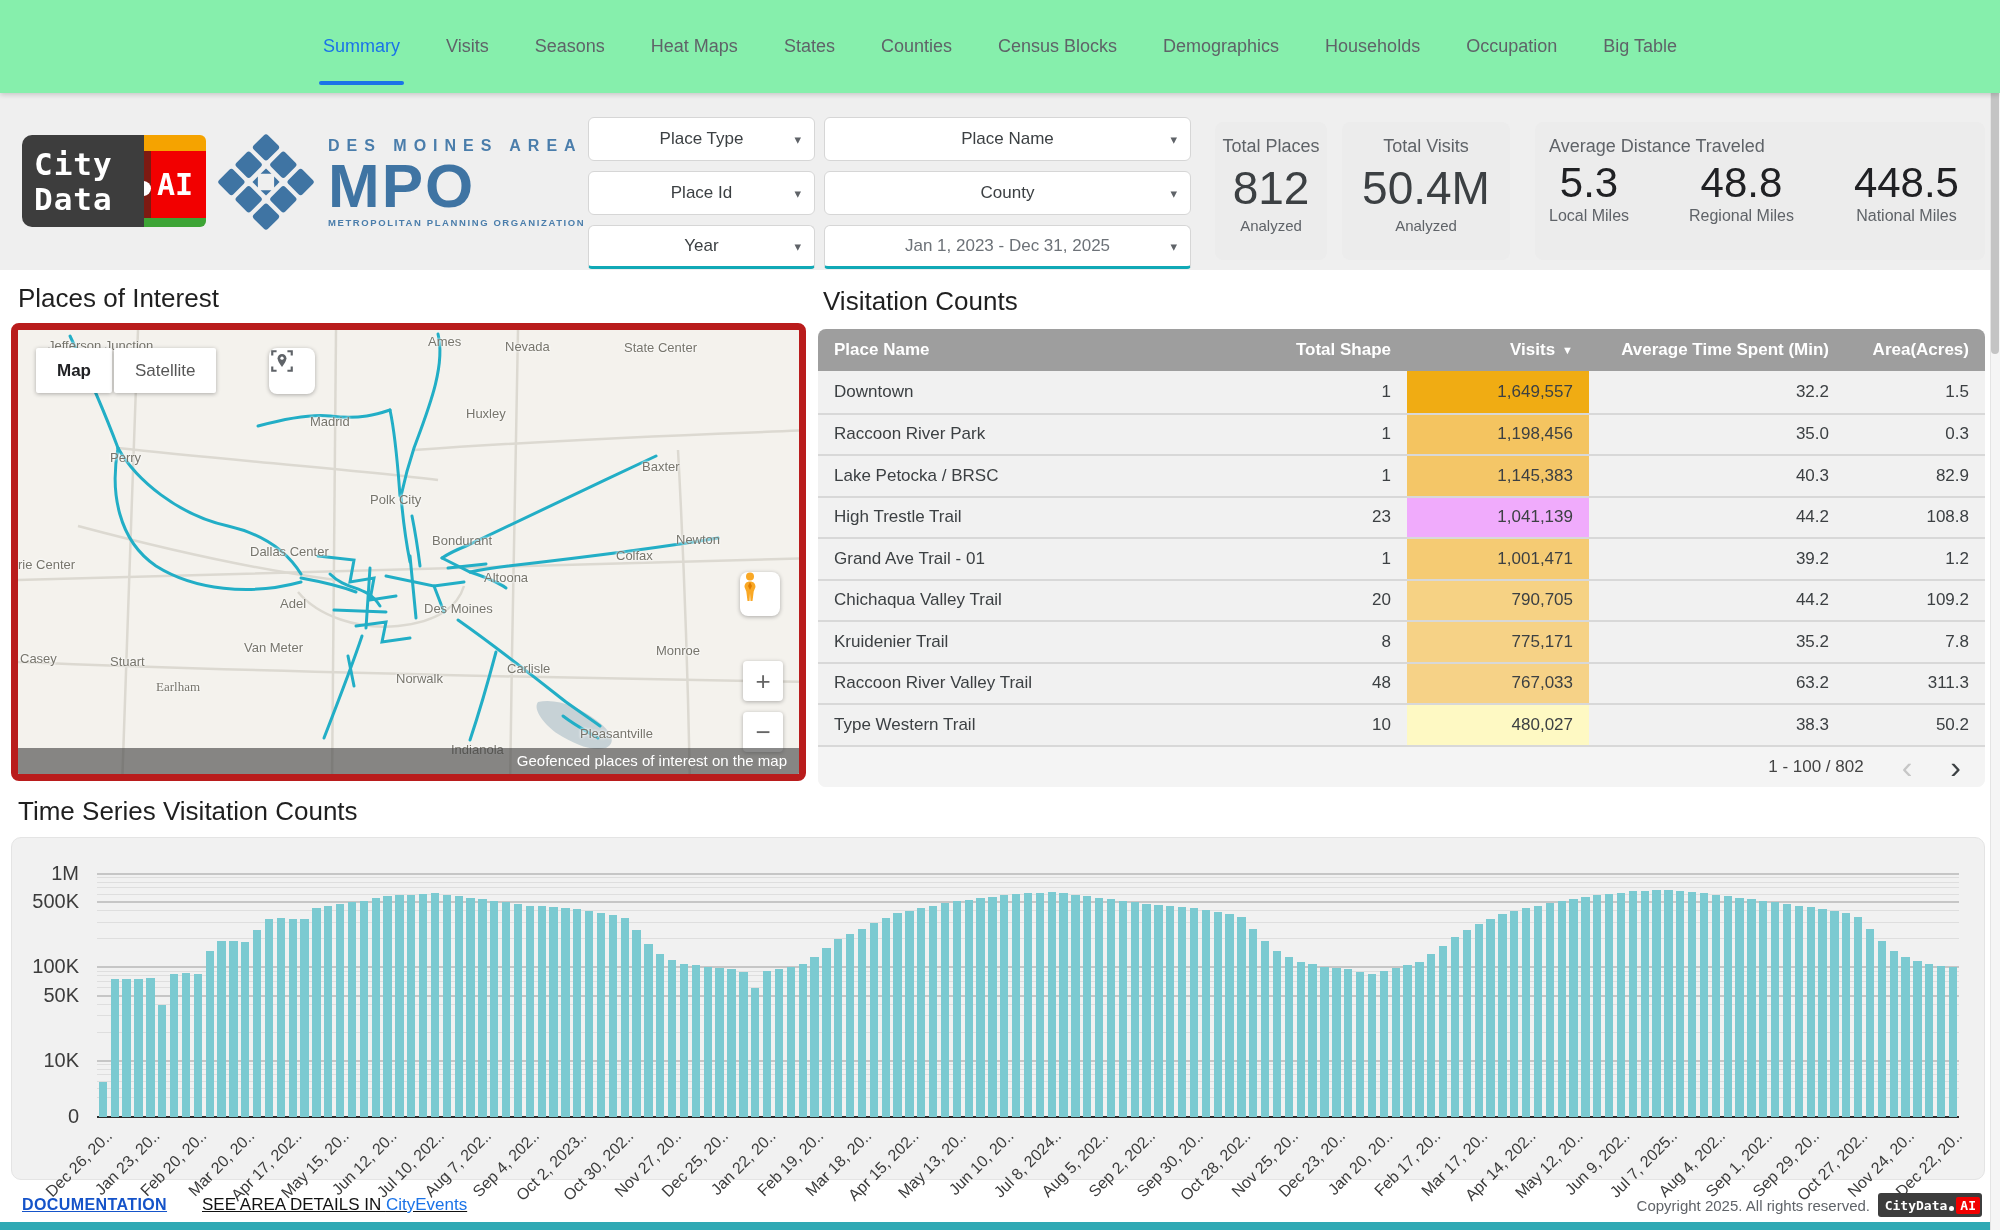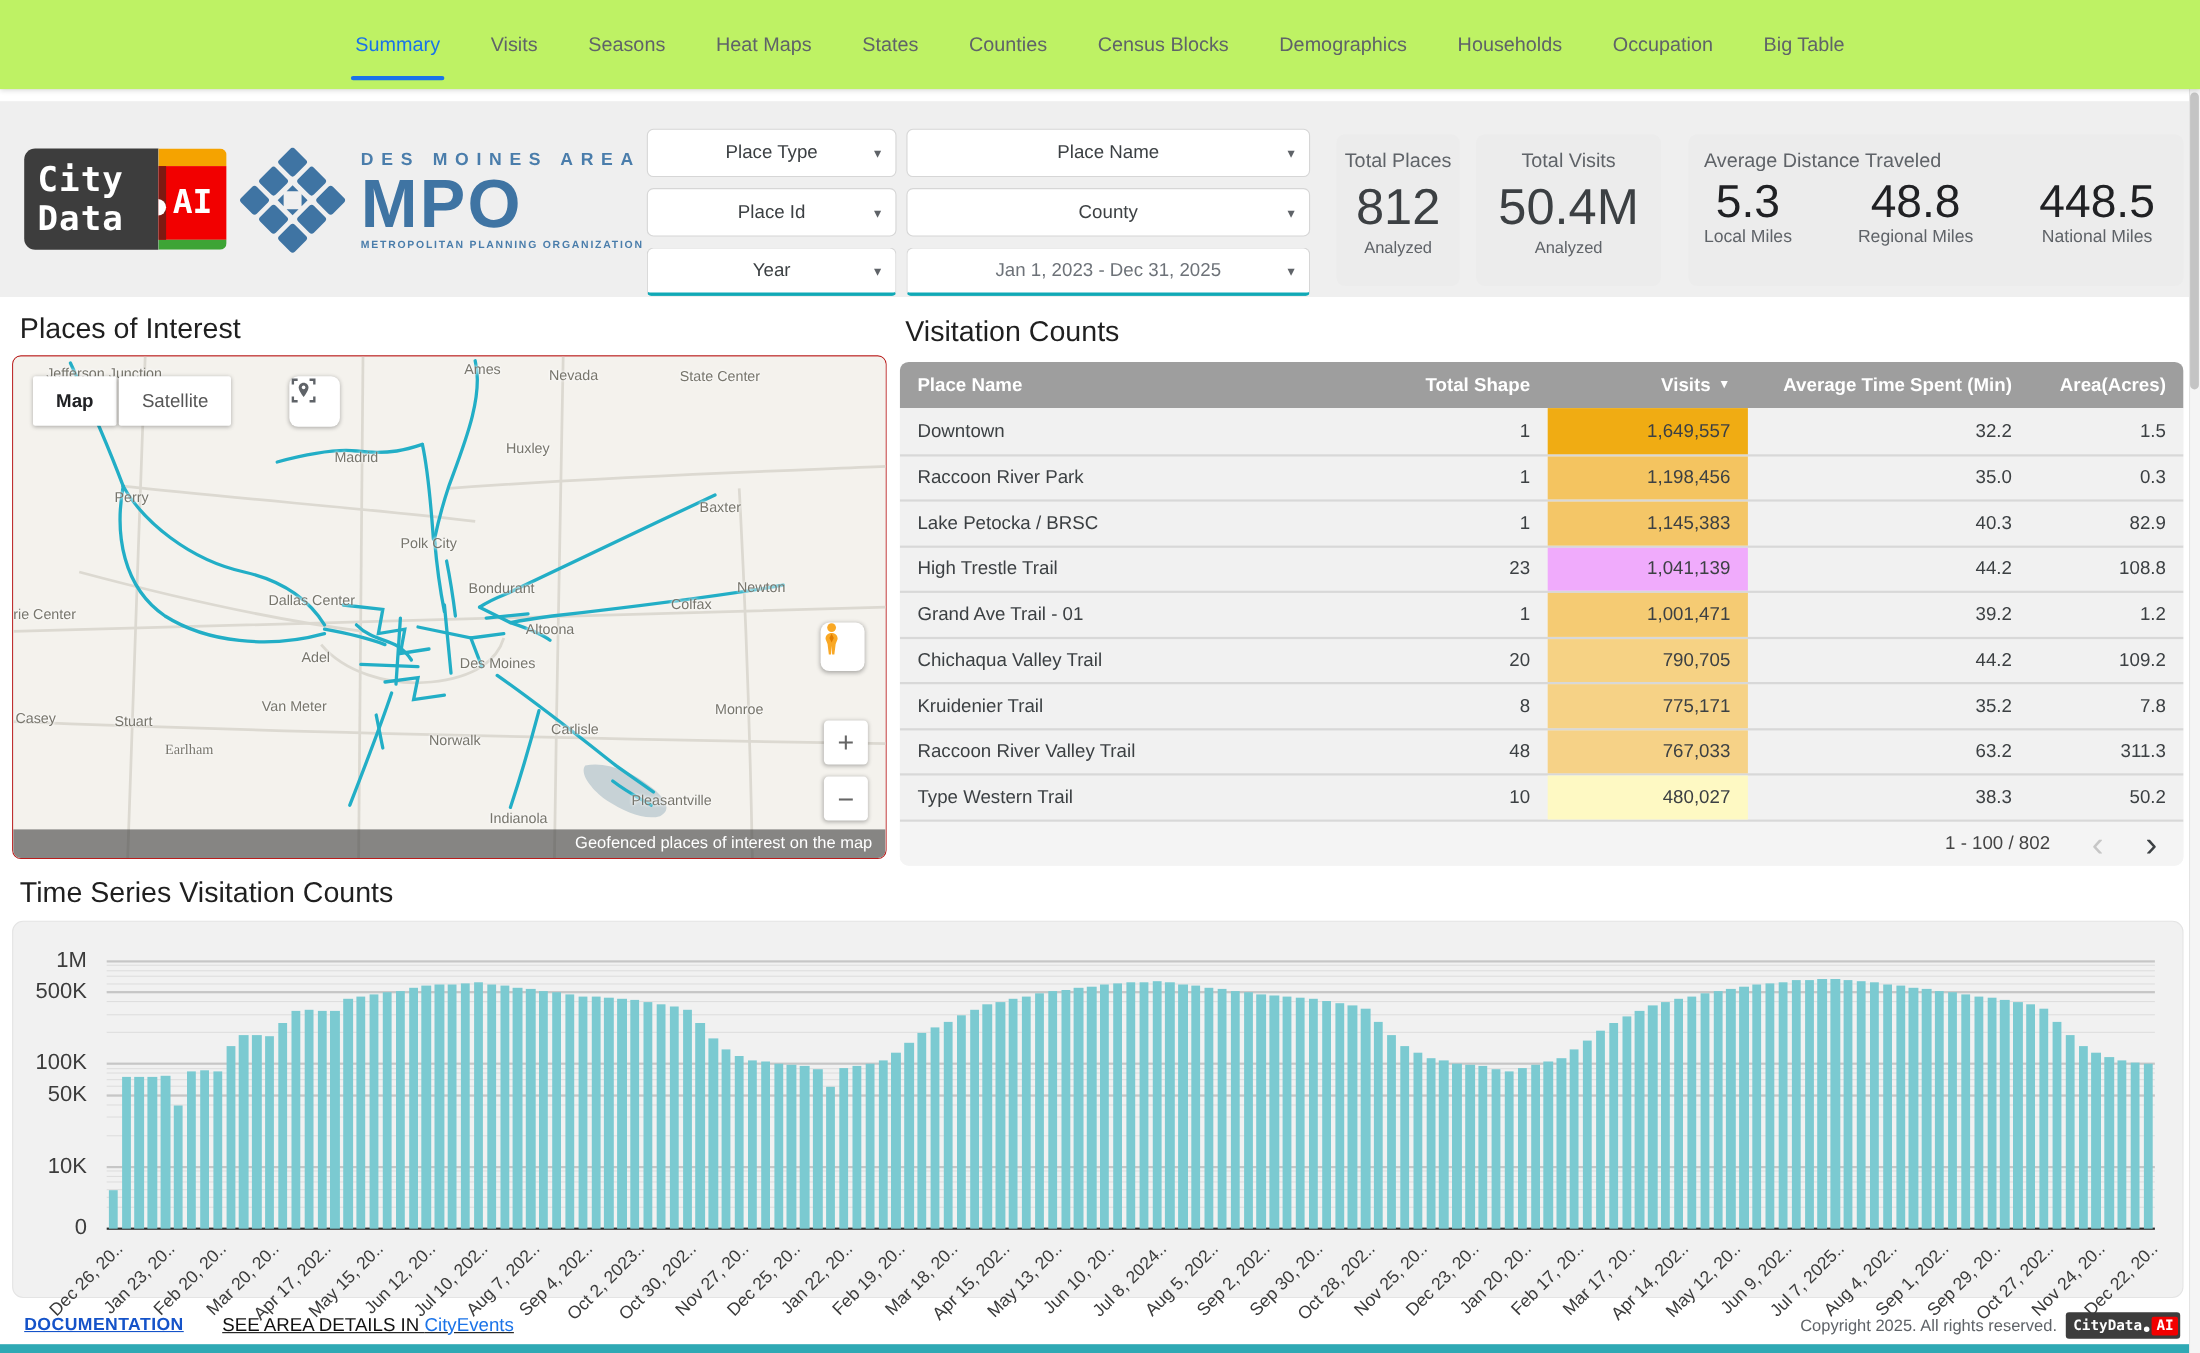--- a/index.html
+++ b/index.html
@@ -1,21 +1,21 @@
 <!DOCTYPE html>
 <html><head>
 <meta charset="utf-8">
 <style>
   * { margin:0; padding:0; box-sizing:border-box; }
   html,body { background:#fff; }
   body { font-family:"Liberation Sans", sans-serif; }
   #app { position:relative; width:2000px; height:1230px; background:#fff; overflow:hidden; }
 
   
-  .navbar { position:absolute; left:0; top:0; width:2000px; height:81px; background:#bef264;
+  .navbar { position:absolute; left:0; top:0; width:2000px; height:93px; background:#86efac;
             box-shadow:0 2px 5px rgba(0,0,0,.16); z-index:20; }
   .tabs { display:flex; justify-content:center; align-items:center; height:100%; gap:46px; }
   .tab { height:100%; display:flex; align-items:center; font-size:18px; color:#5f6368;
          cursor:pointer; position:relative; white-space:nowrap; }
   .tab.active { color:#1a73e8; }
   .tab.active::after { content:""; position:absolute; left:-4px; right:-4px; bottom:8px;
                        height:4px; border-radius:2px; background:#1a73e8; }
 
   
   .band { position:absolute; left:0; top:92px; width:2000px; height:178px; background:#efefef; }
@@ -61,21 +61,21 @@
   .dist-sub { font-size:16px; color:#5f6368; margin-top:0px; }
 
   
   .sec-title { position:absolute; font-size:26px; font-weight:500; color:#1f1f1f; }
   #title-places { left:18px; top:283px; }
   #title-table { left:823px; top:286px; }
   #title-chart { left:18px; top:796px; }
 
   
   .map-card { position:absolute; left:11px; top:323px; width:795px; height:458px;
-              border-radius:8px; overflow:hidden; background:#f4f2ed; border:1px solid #b91c1c;padding-left:40px; }
+              border-radius:8px; overflow:hidden; background:#f4f2ed; border:7px solid #b91c1c;padding-left:40px; }
   .map-card svg { position:absolute; left:0; top:0; }
   .map-city { position:absolute; font-size:13px; color:#77756c; white-space:nowrap;
               text-shadow:0 0 3px #fff, 0 0 3px #fff; }
   .map-type { position:absolute; left:18px; top:18px; display:flex; gap:2px; }
   .map-type-btn { height:45px; background:#fff; box-shadow:0 1px 4px rgba(0,0,0,.3);
                   border-radius:2px; display:flex; align-items:center; justify-content:center;
                   font-size:17px; cursor:pointer; padding:0 21px; }
   .map-type-btn.sel { font-weight:bold; color:#202124; }
   .map-type-btn.unsel { color:#565656; }
   .geofence-btn { position:absolute; left:251px; top:18px; width:46px; height:46px; background:#fff;

